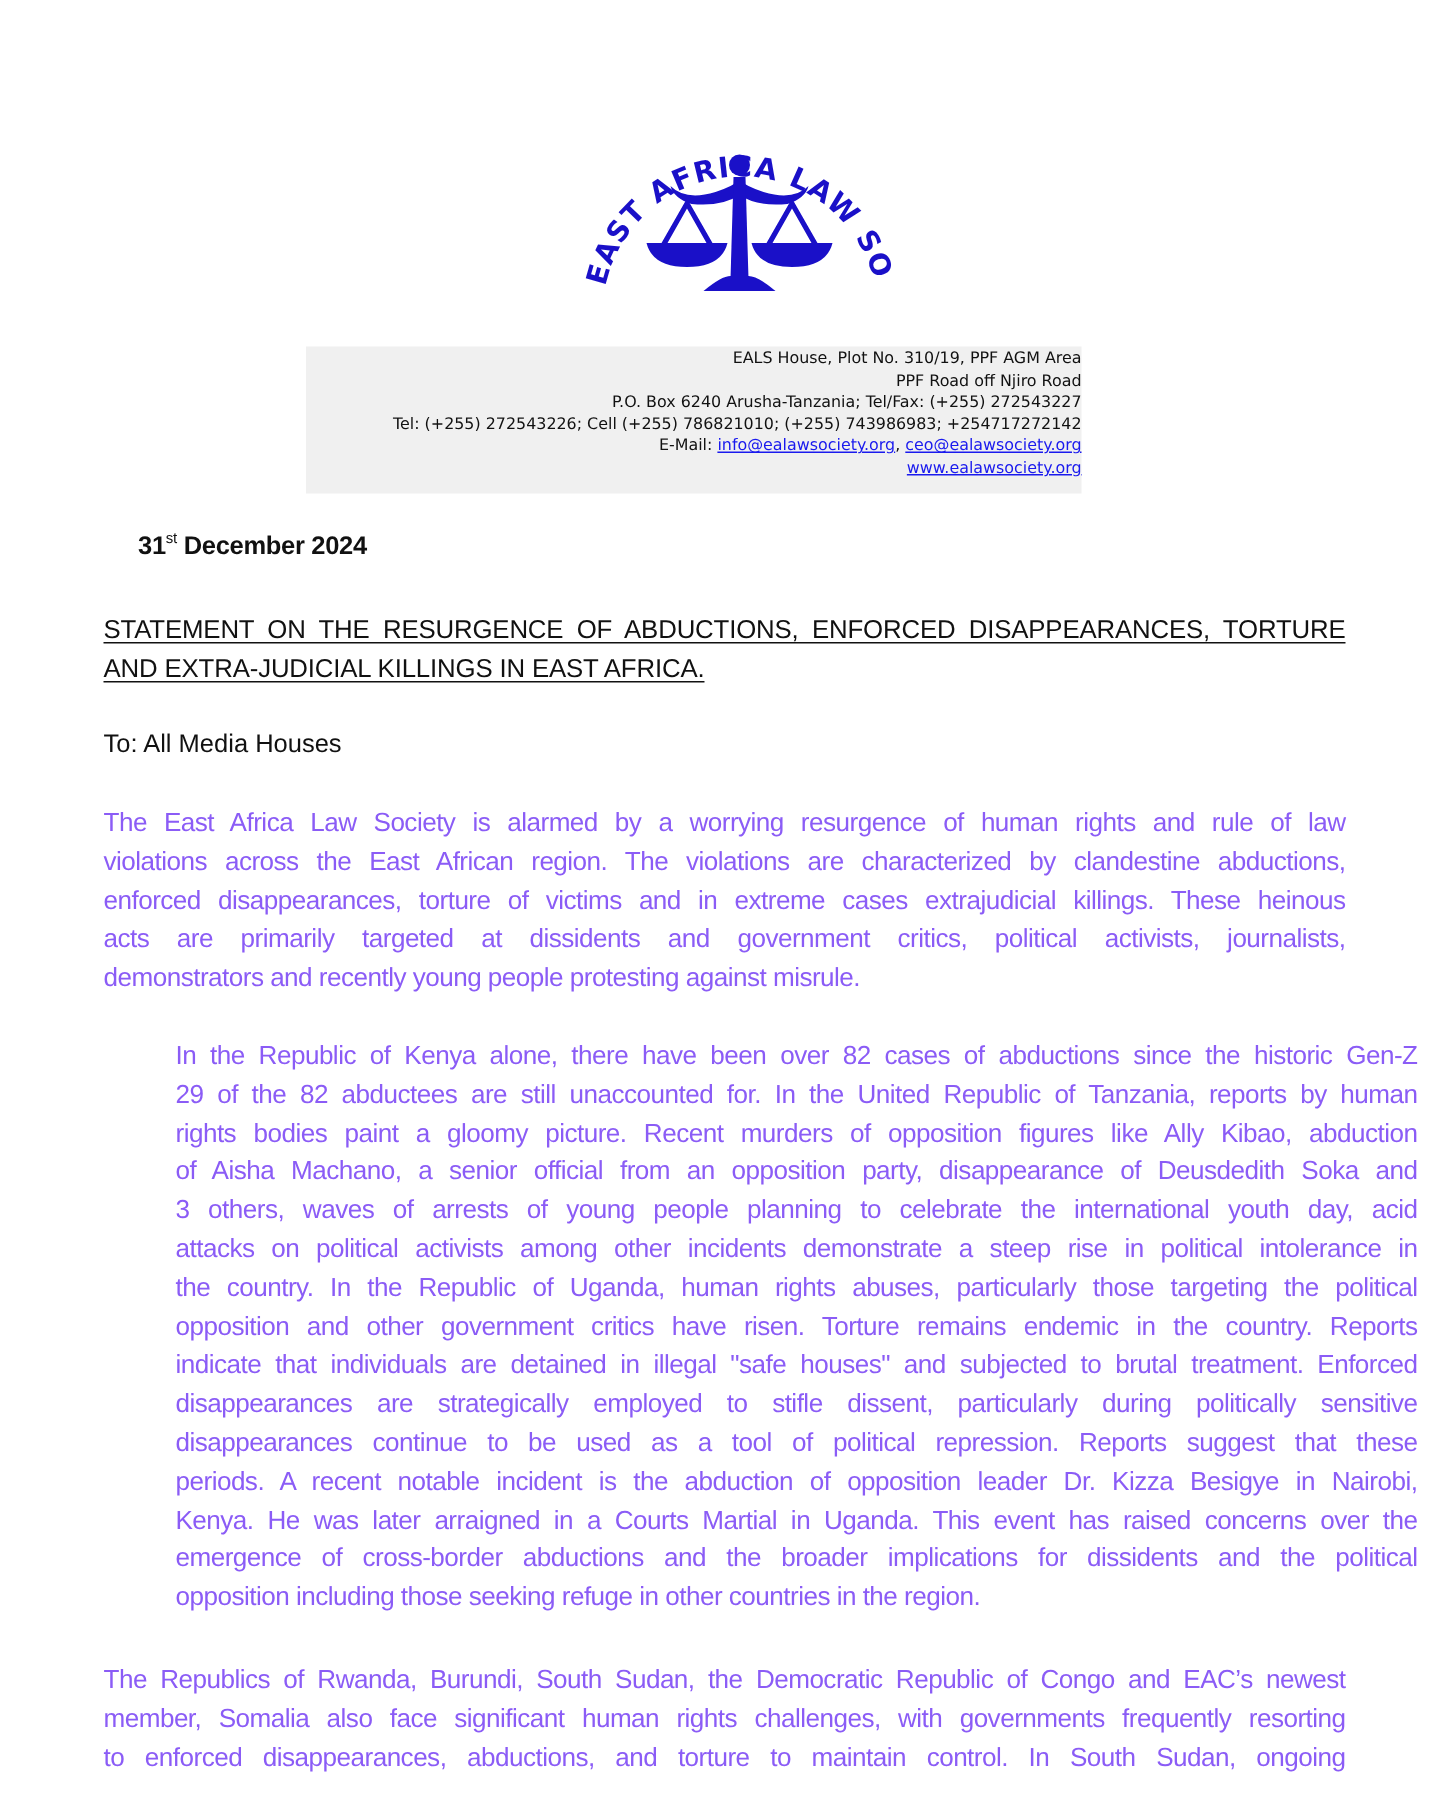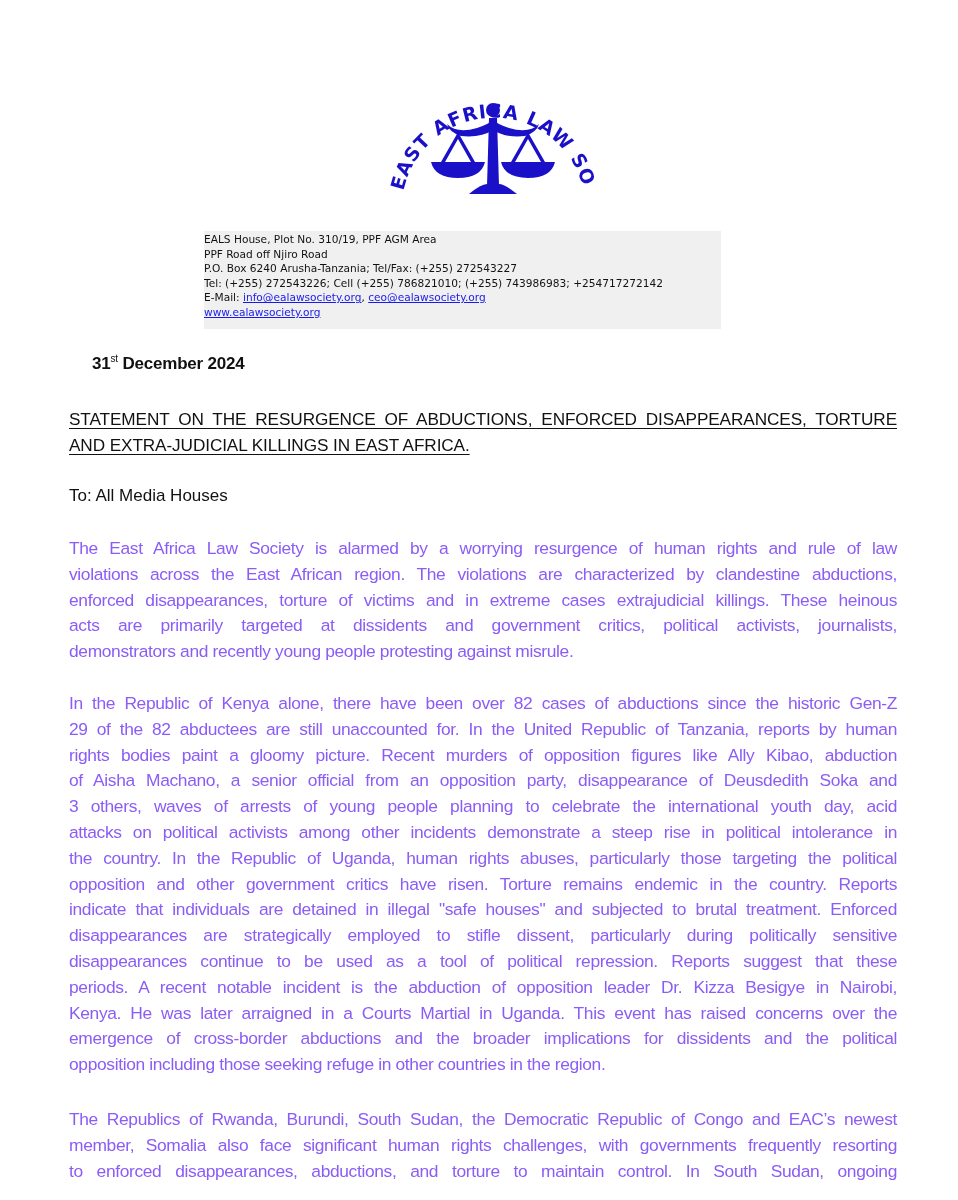--- a/index.html
+++ b/index.html
@@ -23,21 +23,21 @@
     }
     .logo svg { width: 100%; height: 100%; display: block; }
 
     .address-box {
       position: absolute;
       left: 204px;
       top: 231px;
       width: 517px;
       height: 98px;
       background: #f0f0f0;
-      text-align: left;
+      text-align: right;
       font-family: "DejaVu Sans", sans-serif;
       font-size: 10.6px;
       line-height: 14.6px;
       padding-top: 1px;
       color: #111;
     }
     .address-box .line { display: block; white-space: nowrap; }
     .address-box a {
       color: #1a1aee;
       text-decoration: underline;
@@ -103,21 +103,21 @@
       display: block;
       white-space: nowrap;
       text-align: justify;
       text-align-last: justify;
       letter-spacing: -0.35px;
     }
     .para .pl.last {
       text-align-last: left;
     }
     .p1 { top: 182px; }
-    .p2 { top: 337px; }
+    .p2 { top: 337px; margin-left: 48px; }
     .p3 { top: 753px; }
   </style>
 </head>
 <body>
 
 <div class="logo">
   <svg viewBox="0 0 215 150">
     <defs>
       <path id="arcPath" d="M 18 128 A 92 92 0 0 1 197 118"></path>
     </defs>

